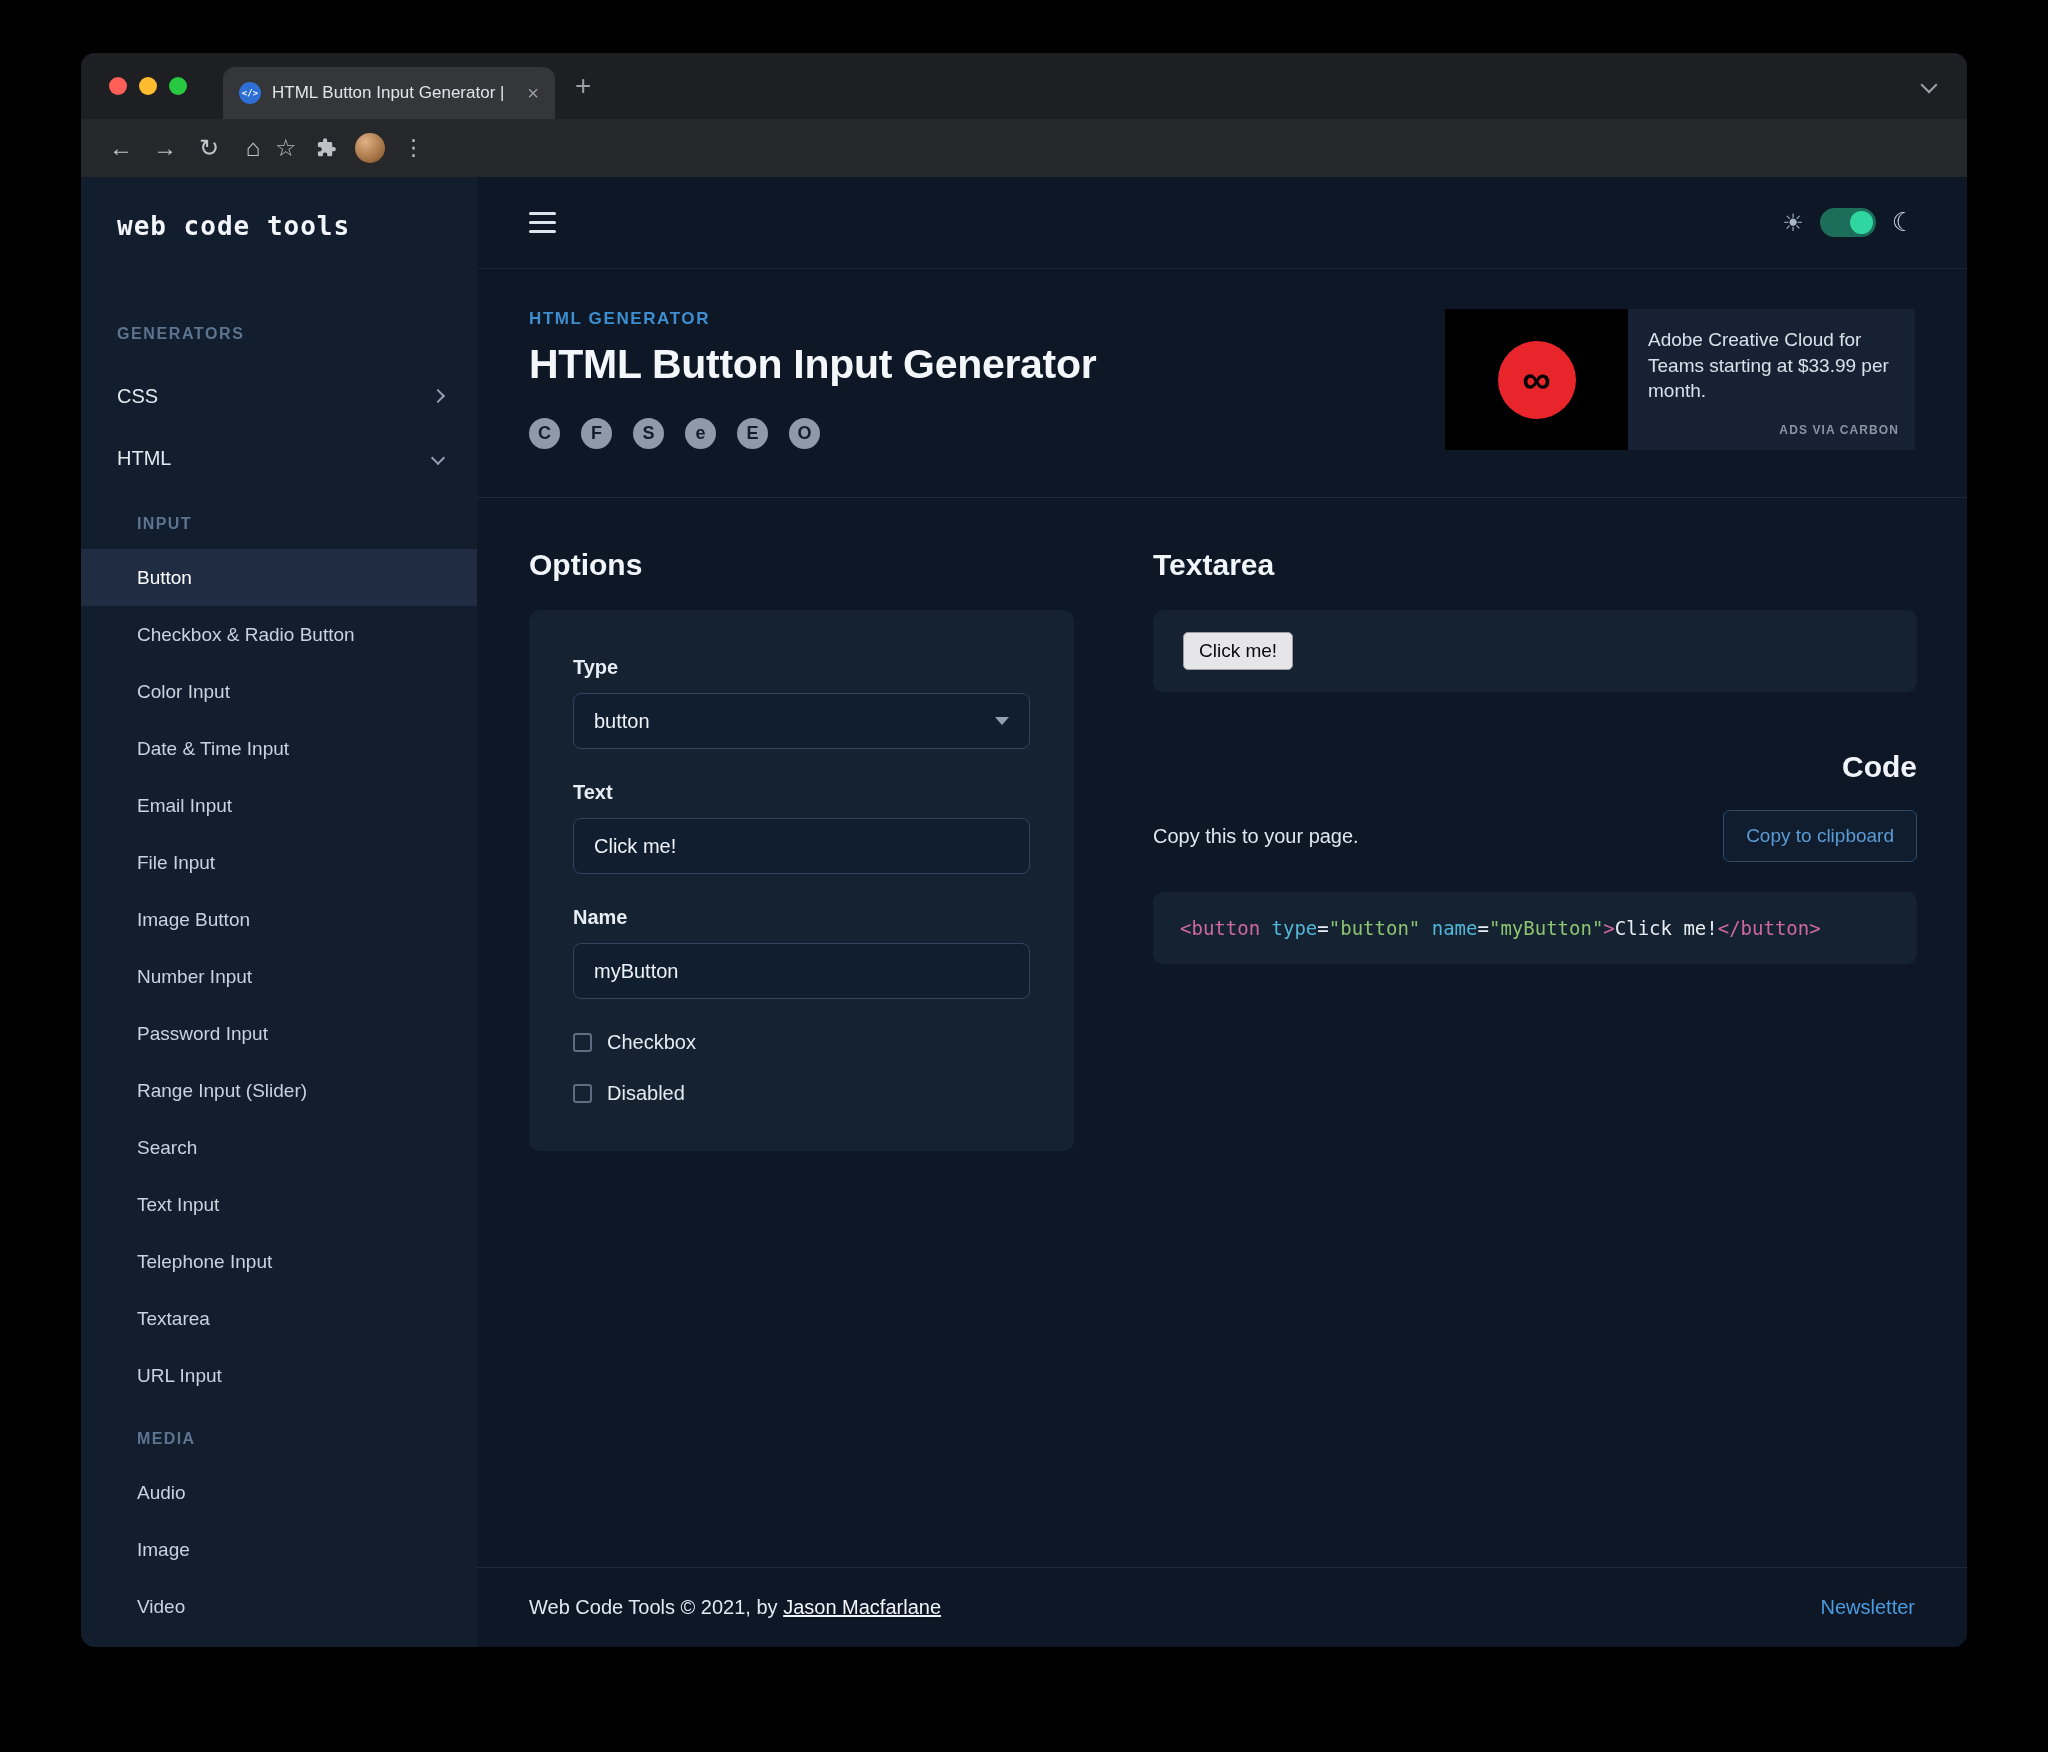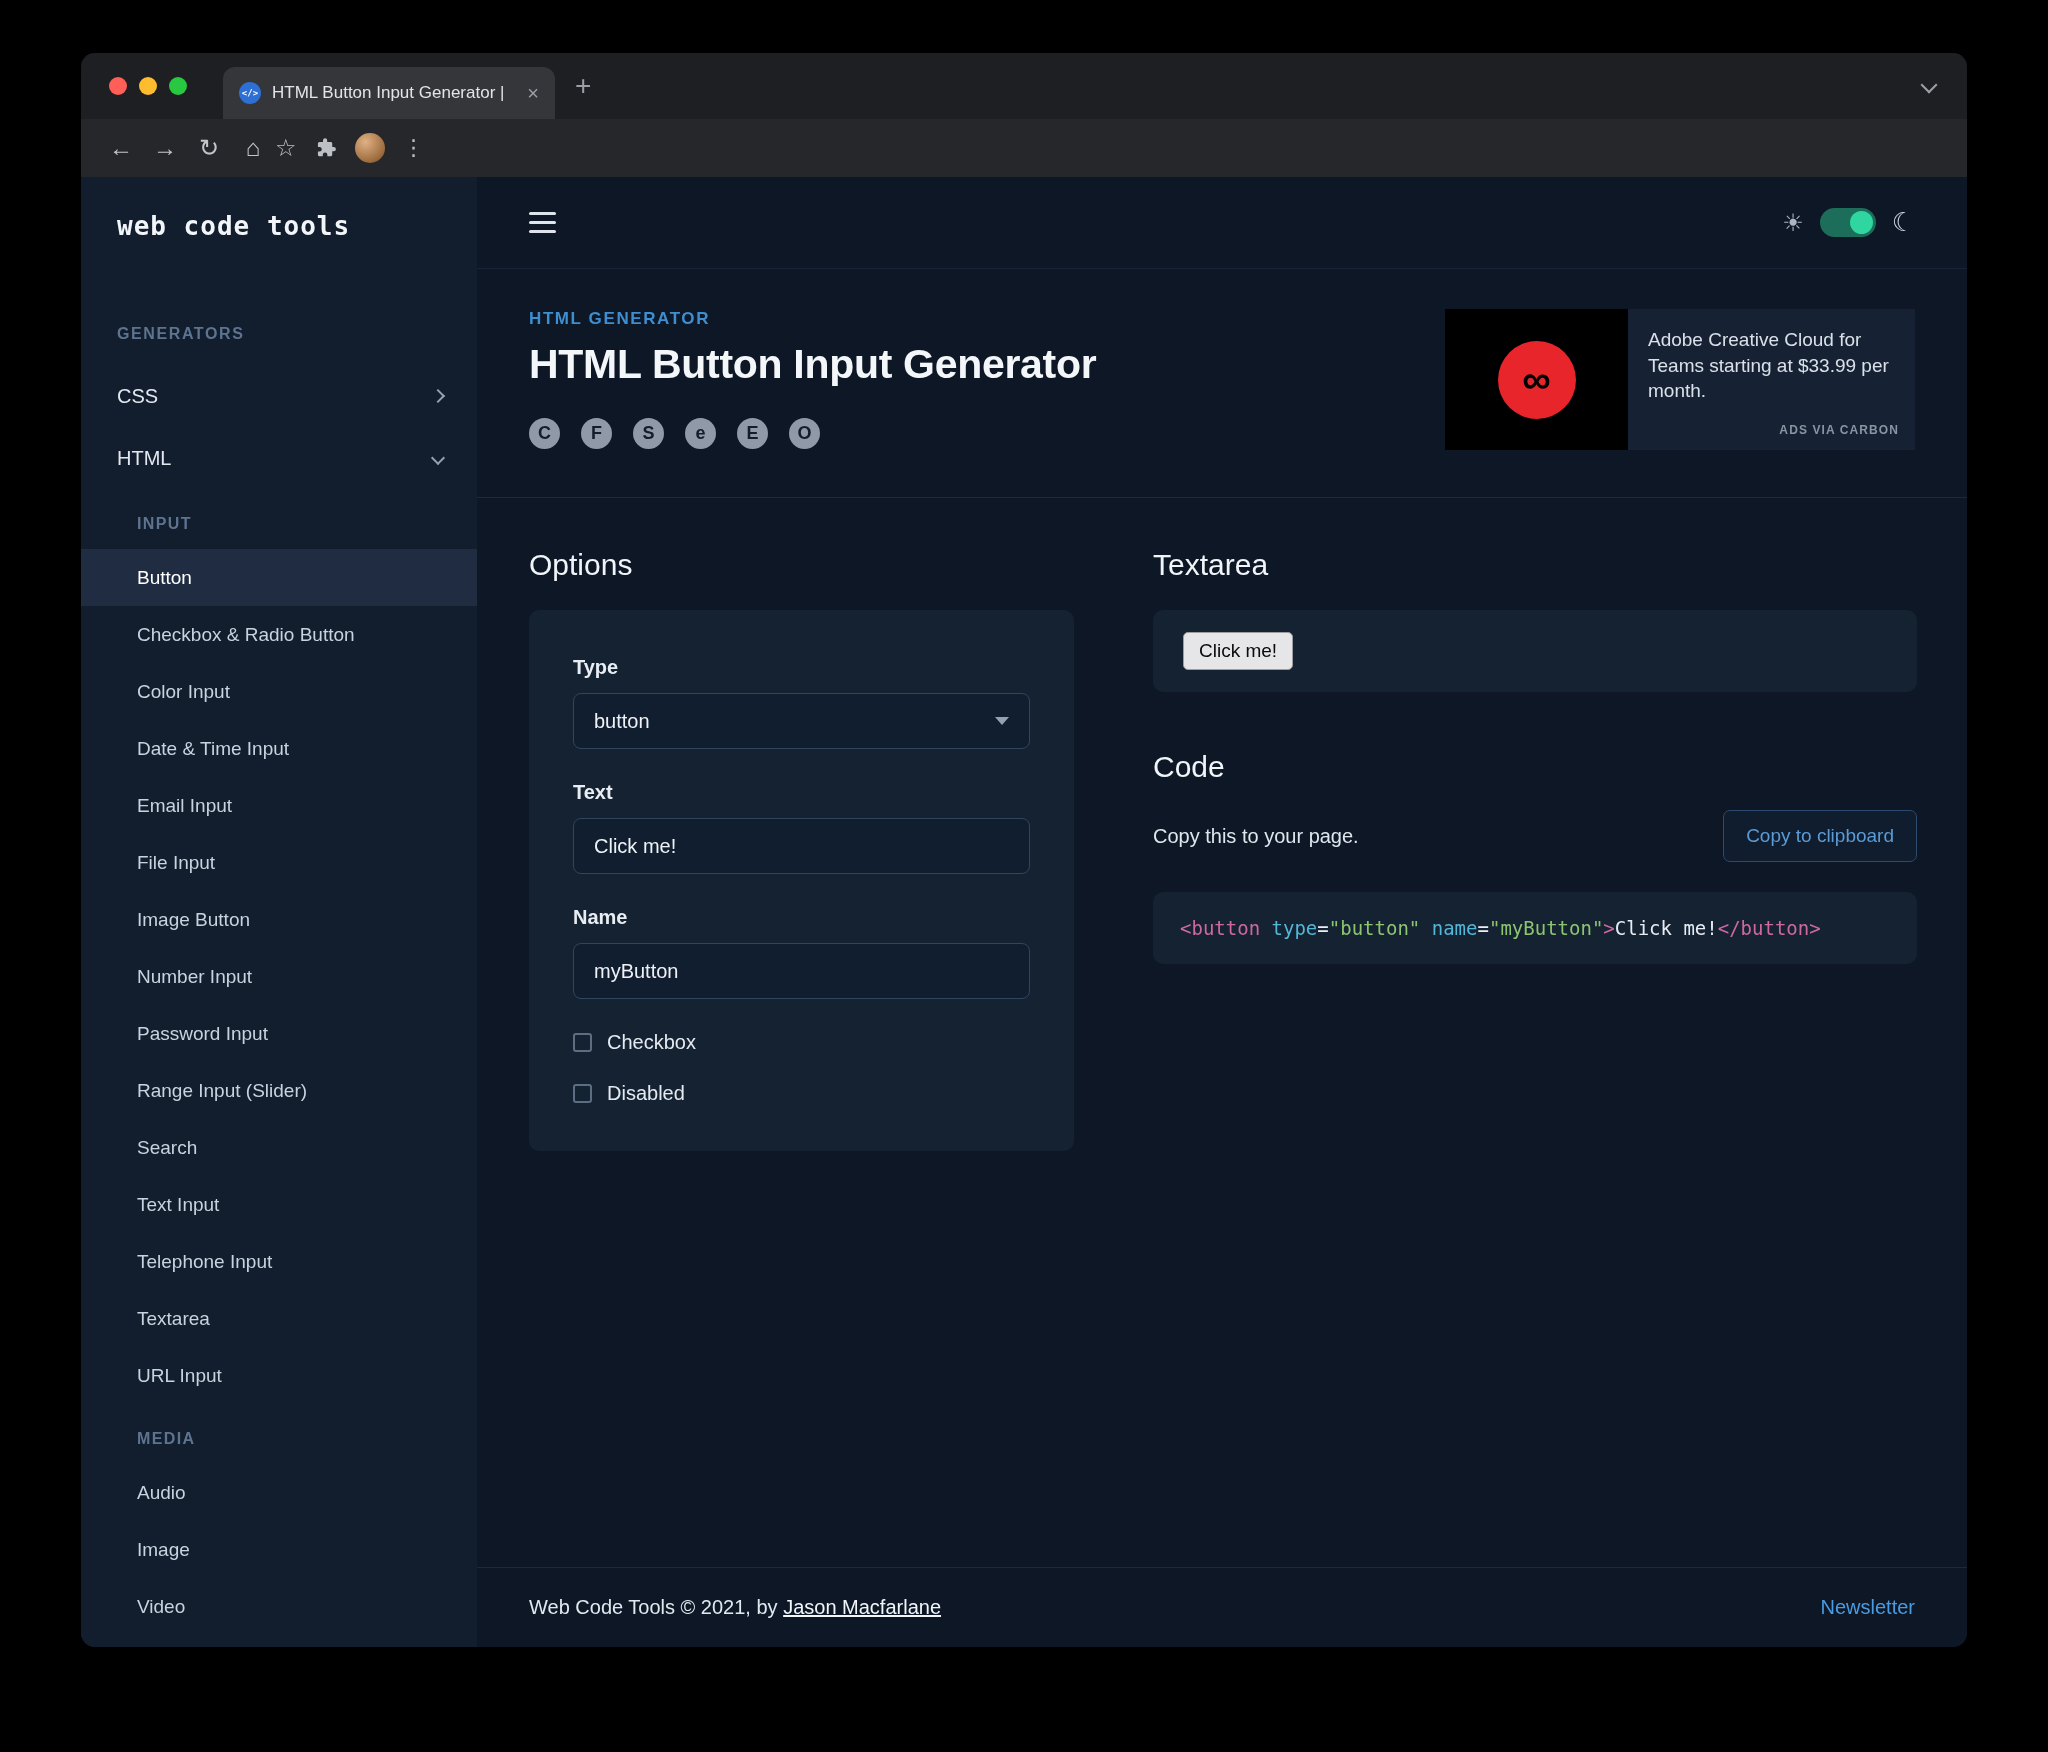--- a/index.html
+++ b/index.html
@@ -77,42 +77,42 @@
     font-weight:bold; font-size:18px; display:flex; align-items:center; justify-content:center; }
 
   .ad { position:absolute; right:52px; top:40px; width:470px; height:141px; display:flex; background:#162233; }
   .ad-img { width:183px; height:141px; background:#000; display:flex; align-items:center; justify-content:center; flex-shrink:0; }
   .cc-logo { width:78px; height:78px; border-radius:50%; background:#e8252b; display:flex; align-items:center; justify-content:center;
     color:#000; font-size:40px; font-weight:bold; }
   .ad-text { flex:1; padding:18px 20px; color:#d9e0e9; font-size:19px; line-height:1.35; position:relative; }
   .ad-attr { position:absolute; right:16px; bottom:12px; font-size:12px; font-weight:bold; letter-spacing:1.1px; color:#8a94a3; }
 
   .content-row { flex:1; display:flex; gap:79px; padding:50px 50px 0 52px; min-height:0; }
-  .h2 { color:#f1f5f9; font-size:30px; font-weight:400; }
+  .h2 { color:#f1f5f9; font-size:30px; font-weight:700; }
   .options-col { width:545px; flex-shrink:0; }
   .right-col { flex:1; min-width:0; }
 
   .card { background:#152232; border-radius:10px; }
   .options-card { margin-top:28px; padding:46px 44px; }
   .field-label { color:#e8edf3; font-size:20px; font-weight:600; margin-bottom:14px; }
   .select, .tinput { width:100%; height:56px; border:1px solid #31455f; border-radius:8px; background:#111e2f;
     color:#eef2f7; font-size:20px; display:flex; align-items:center; justify-content:space-between; padding:0 20px; }
   .select { cursor:pointer; margin-bottom:32px; }
   .sel-caret { width:0; height:0; border-left:7px solid transparent; border-right:7px solid transparent;
     border-top:8px solid #93a1b4; }
   input.tinput { font-family:"Liberation Sans", sans-serif; outline:none; margin-bottom:32px; }
   .cb-row { display:flex; align-items:center; gap:15px; margin-top:28px; }
   .cb { width:19px; height:19px; border:2px solid #5d6e83; border-radius:3px; background:transparent; cursor:pointer; }
   .cb-label { color:#e4eaf1; font-size:20px; }
 
   .preview-card { margin-top:28px; height:82px; display:flex; align-items:center; padding:0 30px; }
   .native-btn { background:#e6e6e9; color:#0b0b0b; font-size:19px; padding:7px 15px;
     border:1px solid #9d9da1; border-radius:5px; cursor:pointer; font-family:"Liberation Sans", sans-serif; }
 
-  .code-h2 { margin-top:58px; }
+  .code-h2 { margin-top:58px;text-align:right; }
   .code-head-row { display:flex; align-items:center; justify-content:space-between; margin:26px 0 30px; }
   .code-hint { color:#dfe6ee; font-size:20px; }
   .copy-btn { background:#101d2e; border:1px solid #2c4a6e; color:#5b9bd5; font-size:19px;
     padding:14px 22px; border-radius:7px; cursor:pointer; font-family:"Liberation Sans", sans-serif; }
   .code-card { padding:25px 27px; font:19px "DejaVu Sans Mono", monospace; white-space:pre; overflow:hidden; }
   .tok-tag { color:#cf68a0; } .tok-attr { color:#52b7d8; } .tok-str { color:#8cc570; } .tok-plain { color:#e8edf3; }
 
   .footer { flex-shrink:0; border-top:1px solid #1b2941; padding:28px 52px; display:flex;
     align-items:center; justify-content:space-between; font-size:20px; color:#e1e8f0; }
   .footer a, .author-link { color:#f2f6fa; text-decoration:underline; cursor:pointer; }

